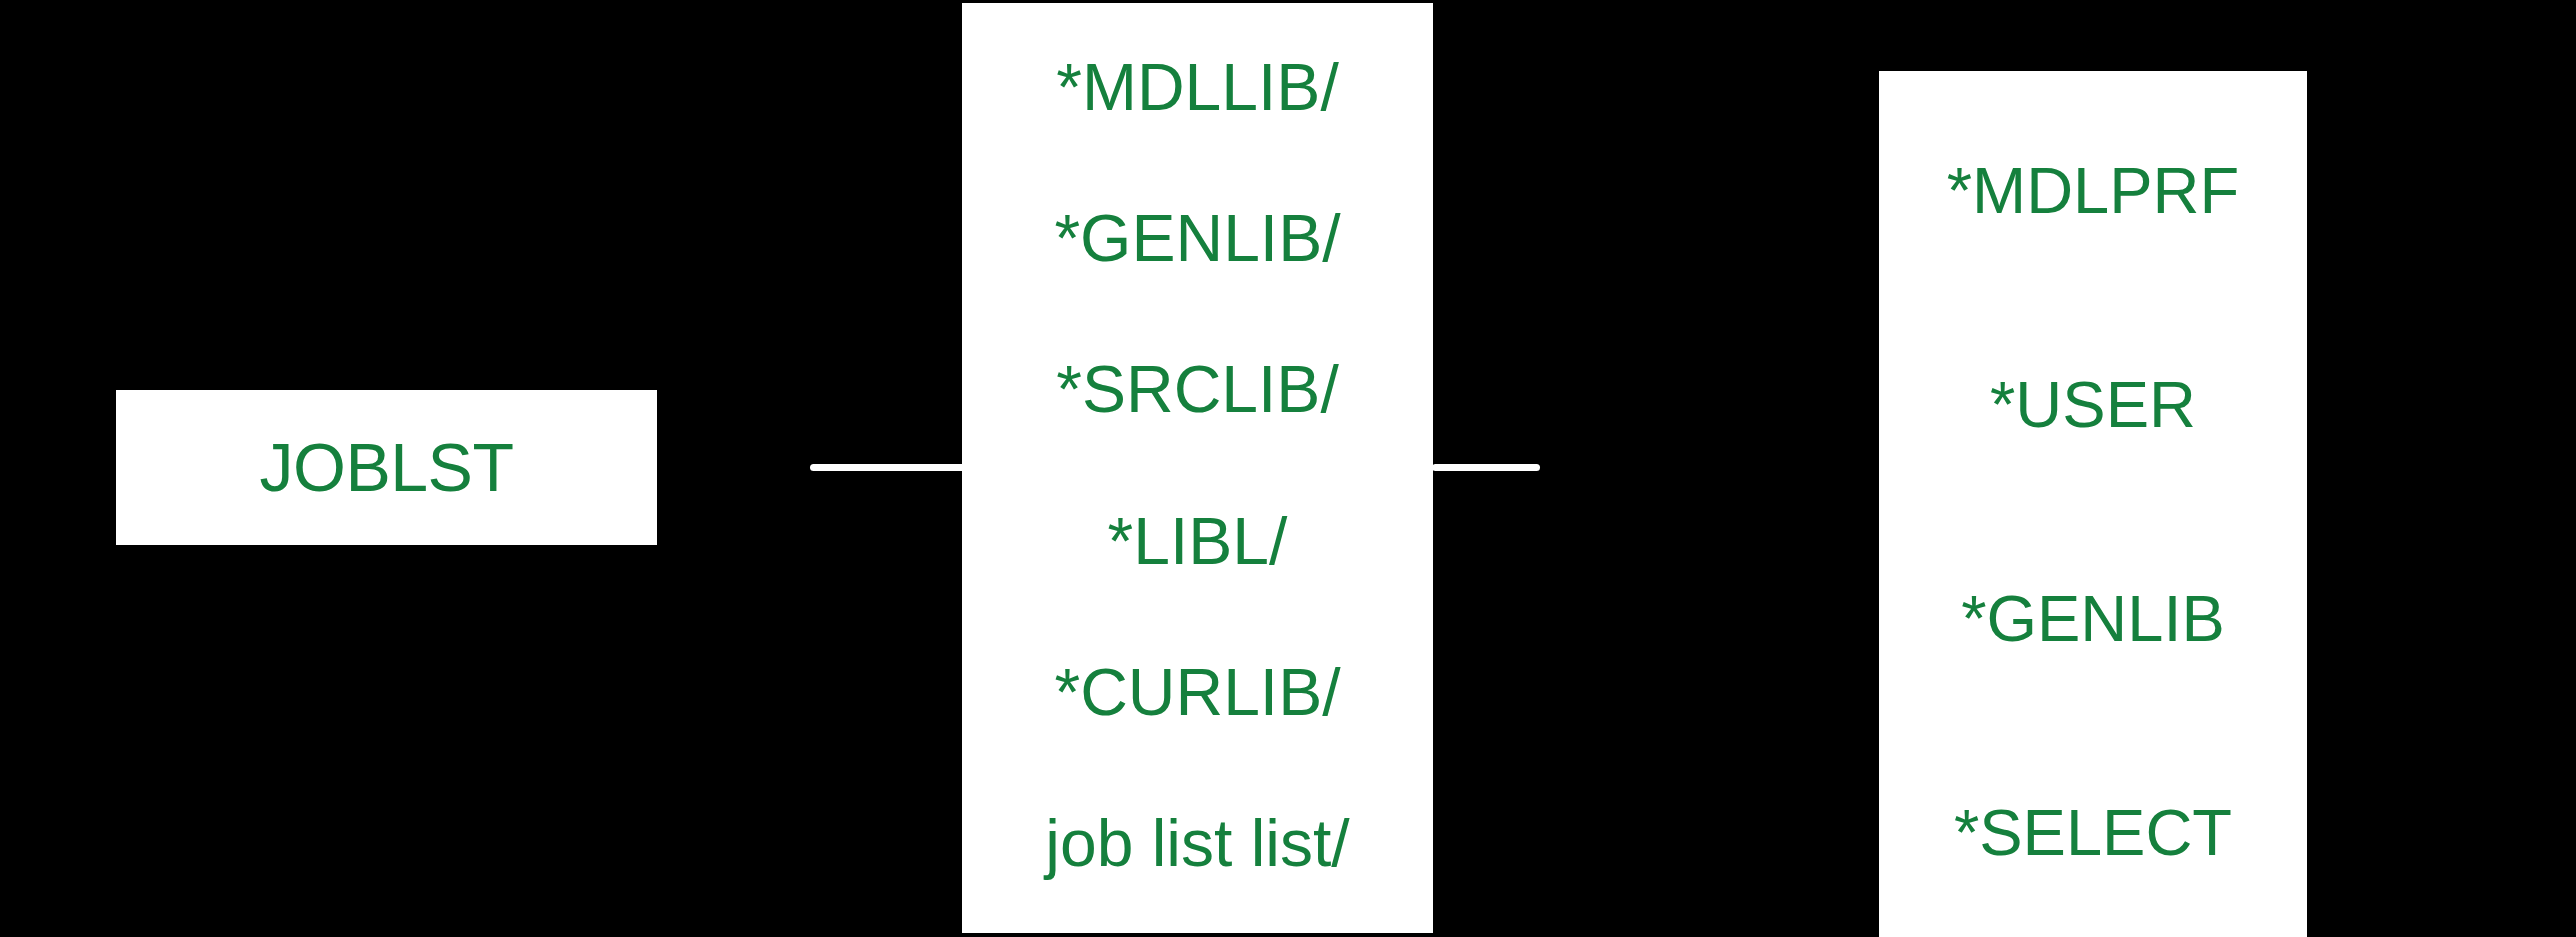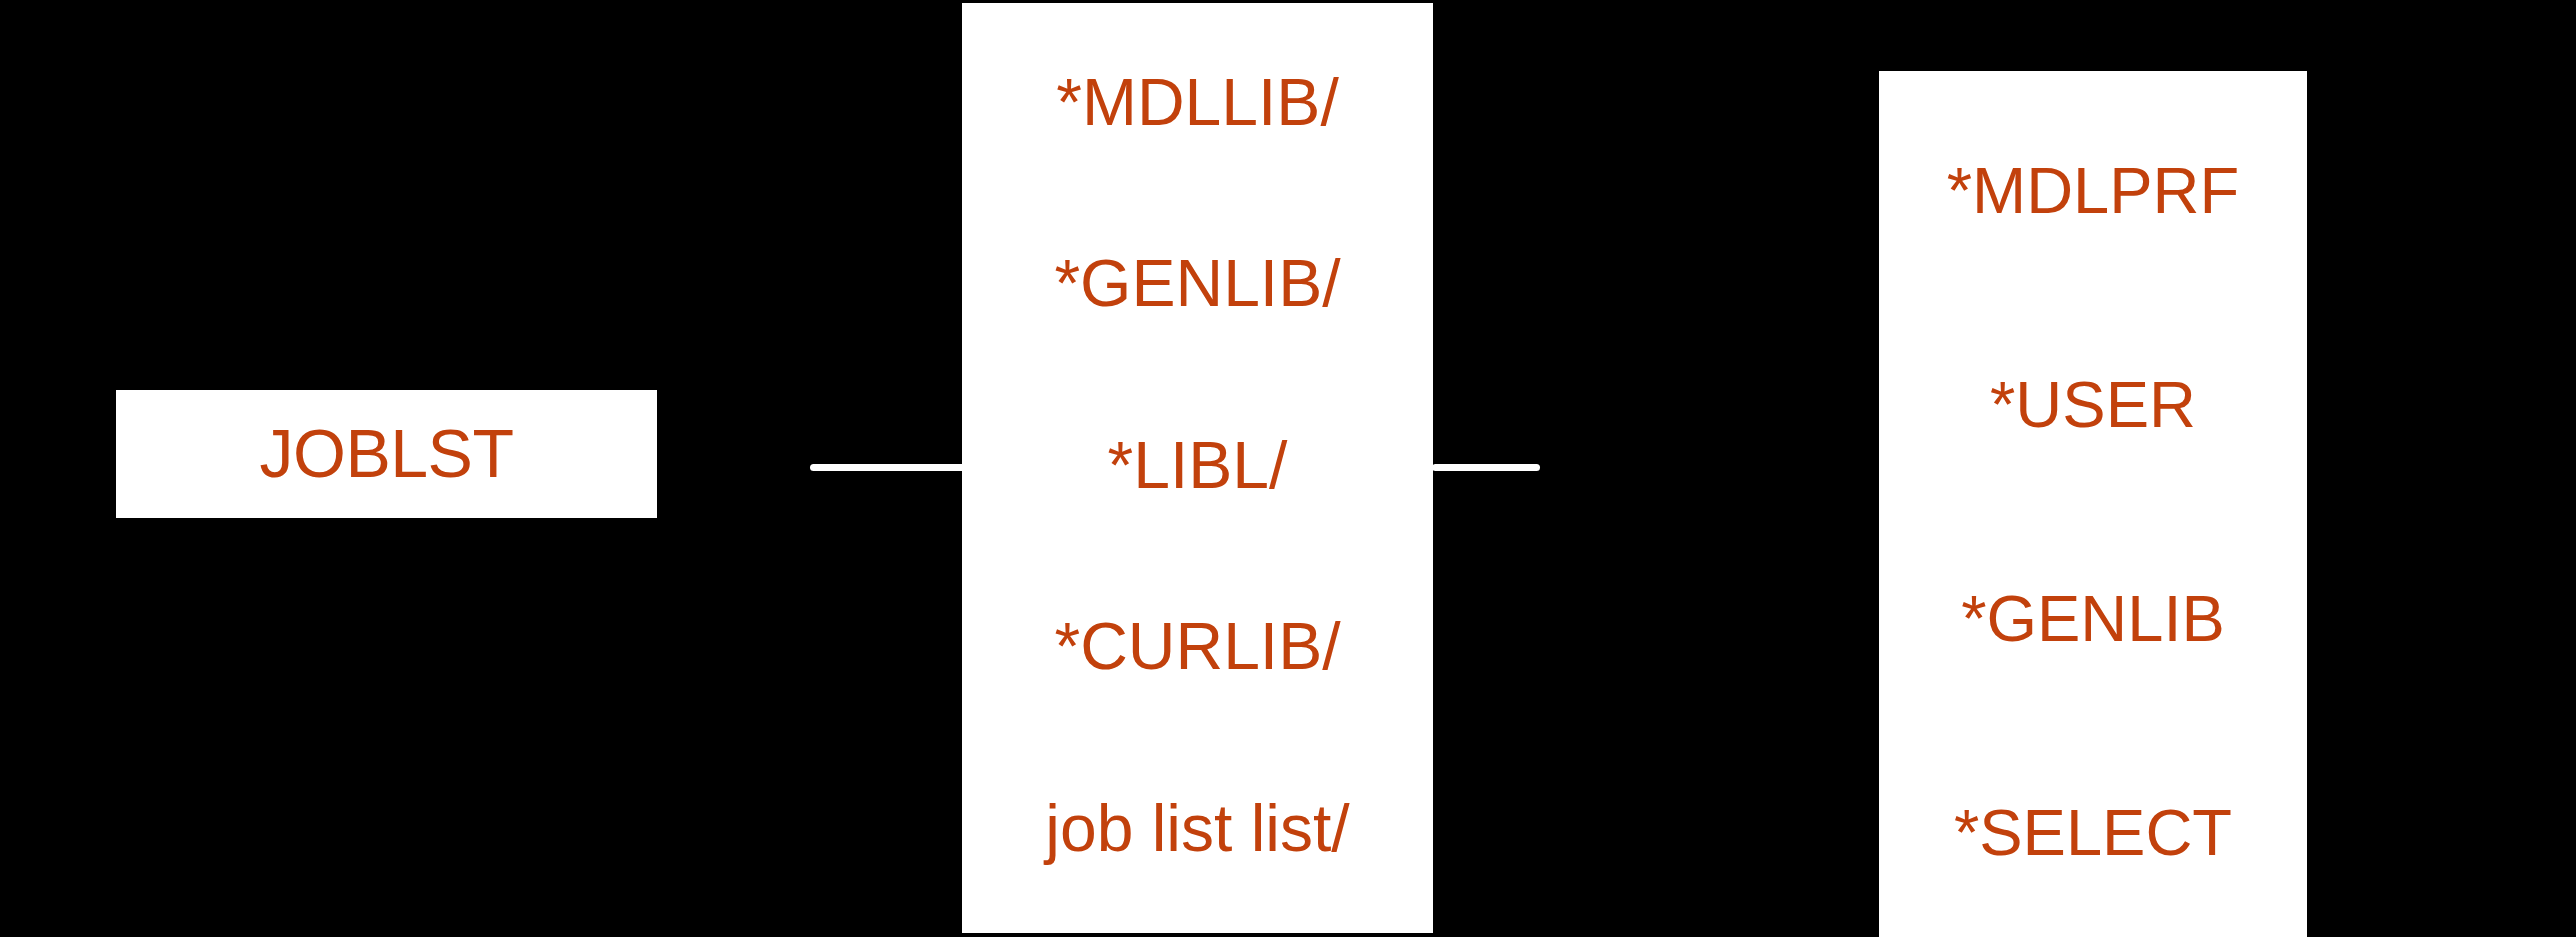--- a/index.html
+++ b/index.html
@@ -24,28 +24,28 @@
     flex-direction: column;
     align-items: center;
     justify-content: space-around;
     text-align: center;
     line-height: 1.05;
   }
   .node-box .node-line {
     display: block;
     width: 100%;
     white-space: nowrap;
-    color: #c2410c;
+    color: #15803d;
   }
   
   #joblst-box {
     left: 116px;
     top: 390px;
     width: 541px;
-    height: 128px;
+    height: 155px;
     justify-content: center;
   }
   #joblst-box .node-line {
     font-size: 68px;
     letter-spacing: -0.5px;
   }
   
   #qualifier-box {
     left: 962px;
     top: 2.6px;
@@ -92,20 +92,21 @@
 
   <div class="node-box" id="joblst-box">
     <span class="node-line">JOBLST</span>
   </div>
 
   <div class="connector" id="connector-joblst-qualifier"></div>
 
   <div class="node-box" id="qualifier-box">
     <span class="node-line">*MDLLIB/</span>
     <span class="node-line">*GENLIB/</span>
+    <span class="node-line">*SRCLIB/</span>
     <span class="node-line">*LIBL/</span>
     <span class="node-line">*CURLIB/</span>
     <span class="node-line">job list list/</span>
   </div>
 
   <div class="connector" id="connector-qualifier-value"></div>
 
   <div class="node-box" id="value-box">
     <span class="node-line">*MDLPRF</span>
     <span class="node-line">*USER</span>

